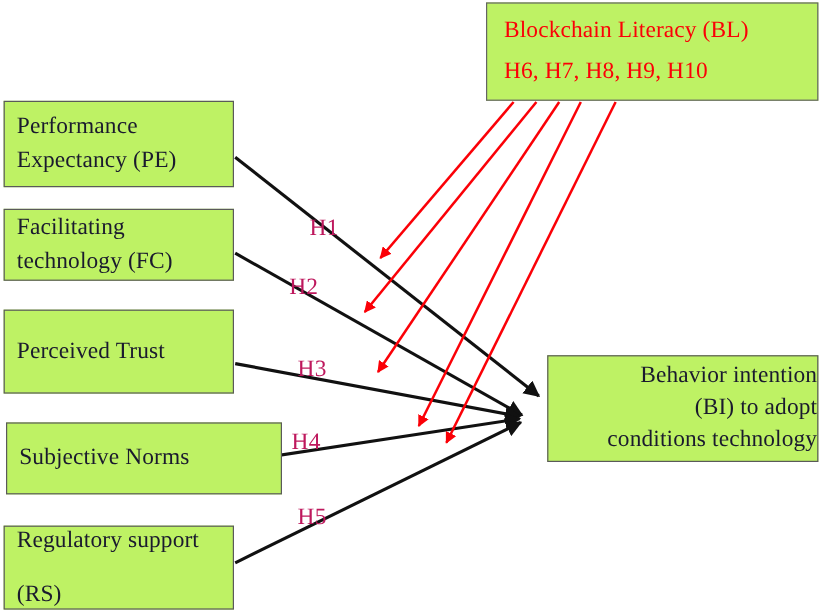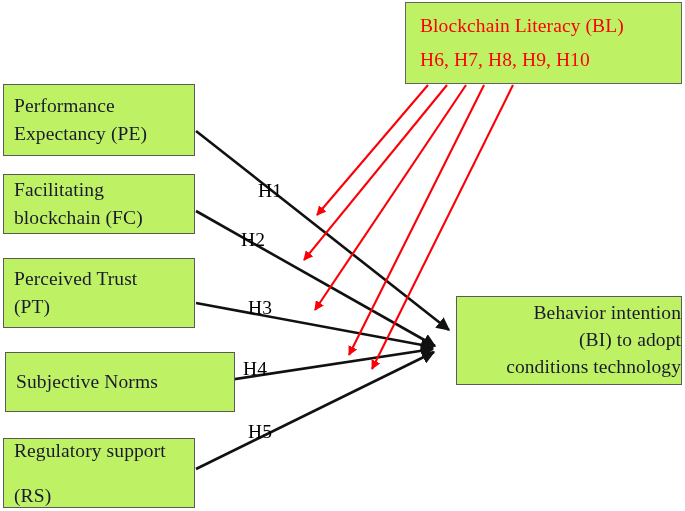--- a/index.html
+++ b/index.html
@@ -46,21 +46,21 @@
   }
   .node-box.accent .line {
     color: #fb0007;
   }
   .node-box.accent {
     border-color: #646464;
   }
   .hyp-label {
     position: absolute;
     font-size: 19.5px;
-    color: #000000;
+    color: #be185d;
     background: transparent;
     z-index: 4;
     letter-spacing: 0.2px;
   }
   
   #box-pe { left: 3px;   top: 84px;  width: 192px; height: 72px; }
   #box-fc { left: 3px;   top: 174px; width: 192px; height: 60px; }
   #box-pt { left: 3px;   top: 258px; width: 192px; height: 70px; }
   #box-sn { left: 5px;   top: 352px; width: 230px; height: 60px; }
   #box-rs { left: 3px;   top: 438px; width: 192px; height: 70px; gap: 17px; }
@@ -103,26 +103,25 @@
     </g>
   </svg>
 
   <div class="node-box" id="box-pe">
     <div class="line">Performance</div>
     <div class="line">Expectancy (PE)</div>
   </div>
 
   <div class="node-box" id="box-fc">
     <div class="line">Facilitating</div>
-    <div class="line">blockchain (FC)</div>
+    <div class="line">technology (FC)</div>
   </div>
 
   <div class="node-box" id="box-pt">
     <div class="line">Perceived Trust</div>
-    <div class="line">(PT)</div>
   </div>
 
   <div class="node-box" id="box-sn">
     <div class="line">Subjective Norms</div>
   </div>
 
   <div class="node-box" id="box-rs">
     <div class="line">Regulatory support</div>
     <div class="line">(RS)</div>
   </div>

